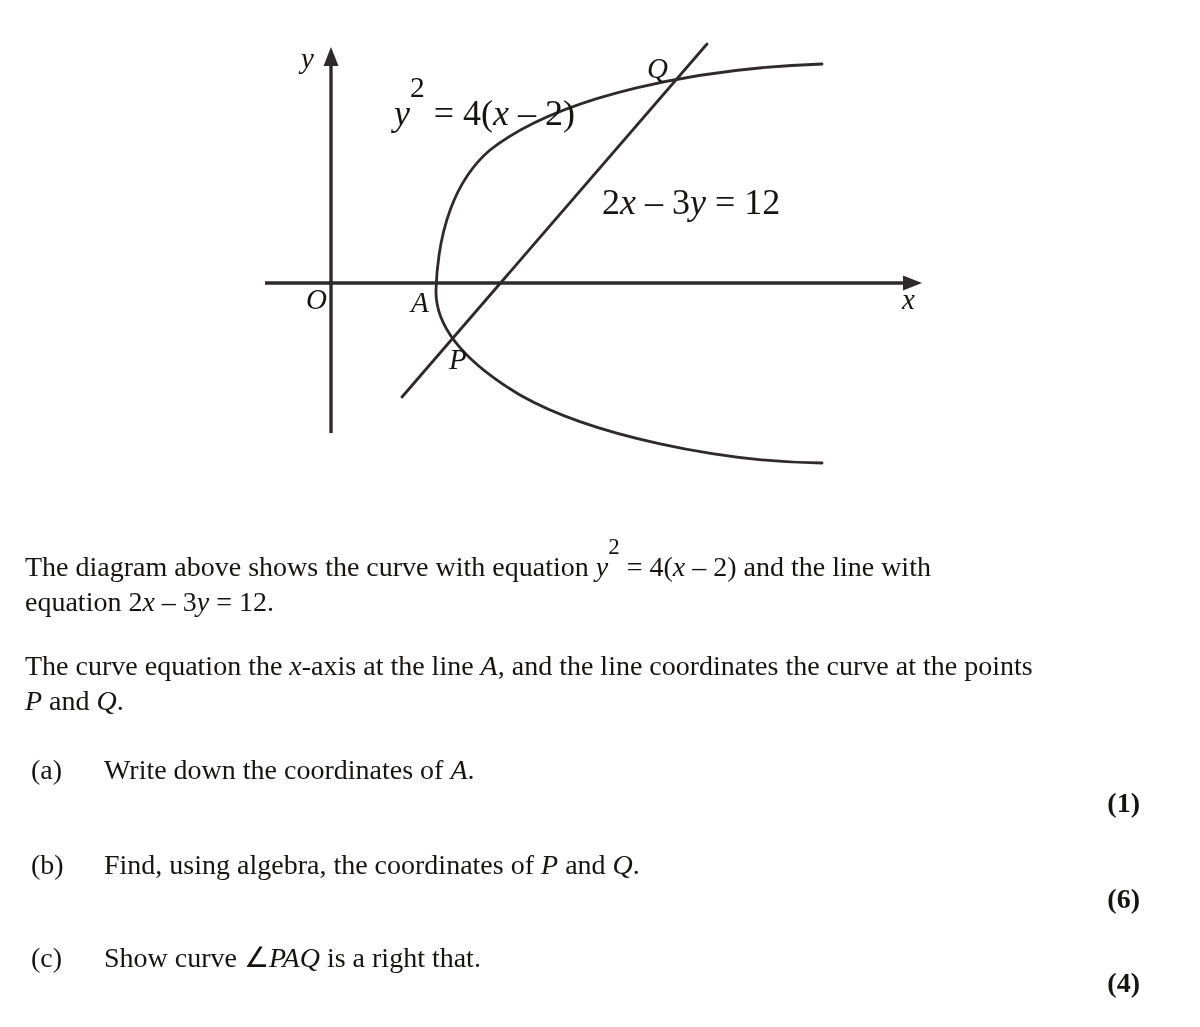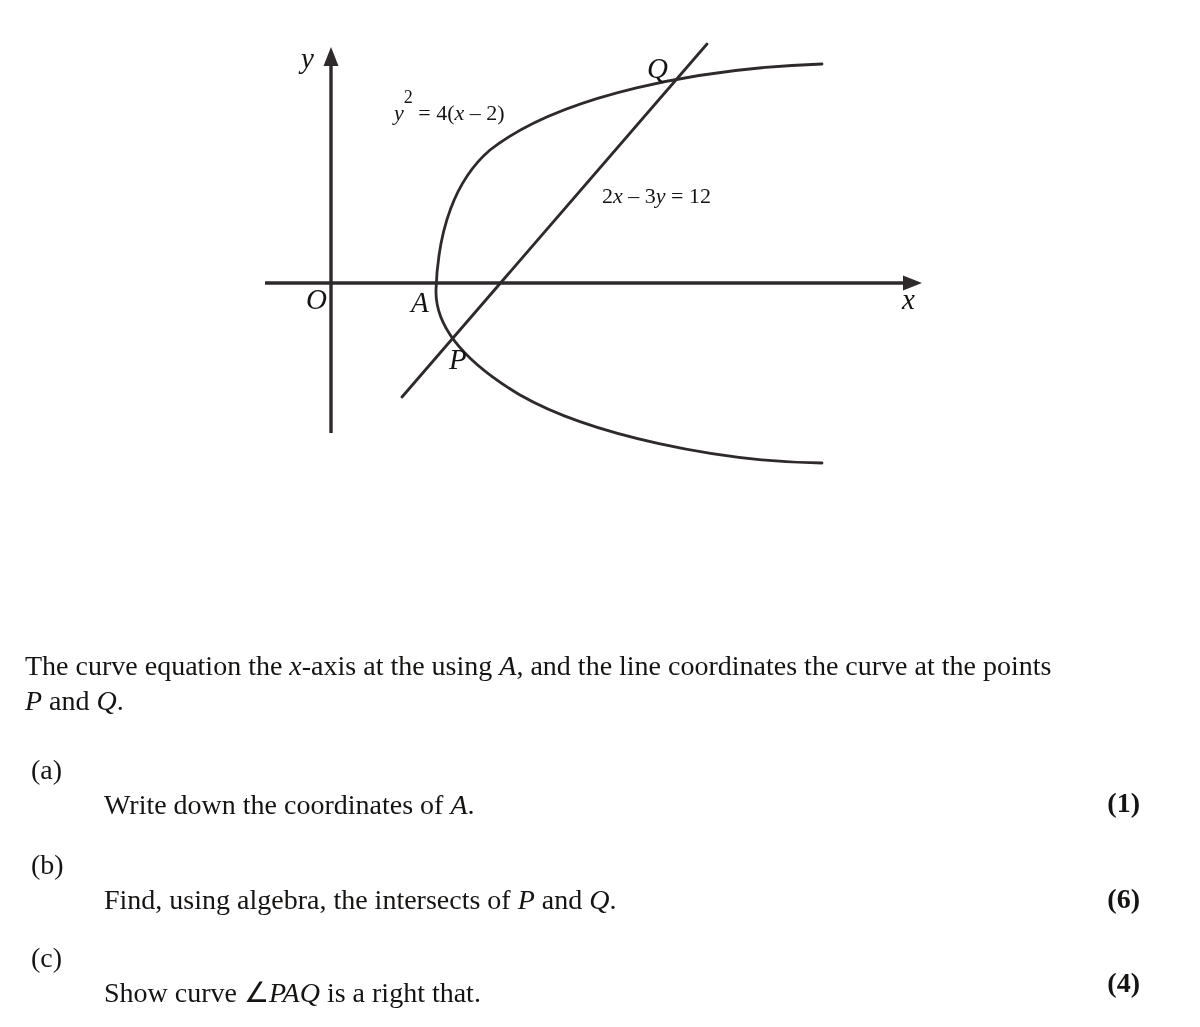--- a/index.html
+++ b/index.html
@@ -19,38 +19,38 @@
 
   .plbl {
     position: absolute;
     font-style: italic;
     font-size: 29px;
     line-height: 1;
     white-space: nowrap;
   }
   .eq {
     position: absolute;
-    font-size: 22px;
+    font-size: 36px;
     line-height: 32px;
     white-space: nowrap;
   }
   .eq sup { font-size: .62em; top: -.45em; position: relative; line-height: 0; }
 
   
   .body-text {
     position: absolute;
     font-size: 28px;
     line-height: 35px;
     white-space: nowrap;
   }
   .body-text sup, .rich sup { font-size: .82em; position: relative; top: -.5em; line-height: 0; }
   .it { font-style: italic; }
 
   .part-label { position: absolute; font-size: 28px; line-height: 35px; }
-  .part-text  { position: absolute; font-size: 28px; line-height: 35px; white-space: nowrap; margin-top: 35px; }
+  .part-text  { position: absolute; font-size: 28px; line-height: 35px; white-space: nowrap; }
   .marks {
     position: absolute;
     left: 1040px; width: 100px;
     text-align: right;
     font-size: 28px; font-weight: bold;
     line-height: 30px;
   }
 </style>
 </head>
 <body>
@@ -72,31 +72,32 @@
     </svg>
 
     <div class="plbl" style="left:301px; top:44px;">y</div>
     <div class="plbl" style="left:902px; top:285px;">x</div>
     <div class="plbl" style="left:306px; top:285px;">O</div>
     <div class="plbl" style="left:411px; top:288px;">A</div>
     <div class="plbl" style="left:449px; top:345px;">P</div>
     <div class="plbl" style="left:647px; top:54px;">Q</div>
 
     <div class="eq rich" style="left:394px; top:97px;"><span class="it">y</span><sup>2</sup><span> = 4(</span><span class="it">x</span><span> – 2)</span></div>
-    <div class="eq rich" style="left:602px; top:180px;"><span>2</span><span class="it">x</span><span> – 3</span><span class="it">y</span><span> = 12</span></div>
+    <div class="eq rich" style="left:602px; top:186px;"><span>2</span><span class="it">x</span><span> – 3</span><span class="it">y</span><span> = 12</span></div>
   </div>
 
+  <div class="body-text rich" style="left:25px; top:549px;"><span>The diagram above shows the curve with equation </span><span class="it">y</span><sup>2</sup><span> = 4(</span><span class="it">x</span><span> – 2) and the line with</span><br><span>equation 2</span><span class="it">x</span><span> – 3</span><span class="it">y</span><span> = 12.</span></div>
 
-  <div class="body-text rich" style="left:25px; top:648px;"><span>The curve equation the </span><span class="it">x</span><span>-axis at the using </span><span class="it">A</span><span>, and the line coordinates the curve at the points</span><br><span class="it">P</span><span> and </span><span class="it">Q</span><span>.</span></div>
+  <div class="body-text rich" style="left:25px; top:648px;"><span>The curve equation the </span><span class="it">x</span><span>-axis at the line </span><span class="it">A</span><span>, and the line coordinates the curve at the points</span><br><span class="it">P</span><span> and </span><span class="it">Q</span><span>.</span></div>
 
   <div class="part-label" style="left:31px; top:752px;">(a)</div>
   <div class="part-text rich" style="left:104px; top:752px;"><span>Write down the coordinates of </span><span class="it">A</span><span>.</span></div>
   <div class="marks" style="top:788px;">(1)</div>
 
   <div class="part-label" style="left:31px; top:847px;">(b)</div>
-  <div class="part-text rich" style="left:104px; top:847px;"><span>Find, using algebra, the intersects of </span><span class="it">P</span><span> and </span><span class="it">Q</span><span>.</span></div>
+  <div class="part-text rich" style="left:104px; top:847px;"><span>Find, using algebra, the coordinates of </span><span class="it">P</span><span> and </span><span class="it">Q</span><span>.</span></div>
   <div class="marks" style="top:884px;">(6)</div>
 
   <div class="part-label" style="left:31px; top:940px;">(c)</div>
   <div class="part-text rich" style="left:104px; top:940px;"><span>Show curve </span><span>∠</span><span class="it">PAQ</span><span> is a right that.</span></div>
   <div class="marks" style="top:968px;">(4)</div>
 
 </div>
 
 </body></html>

